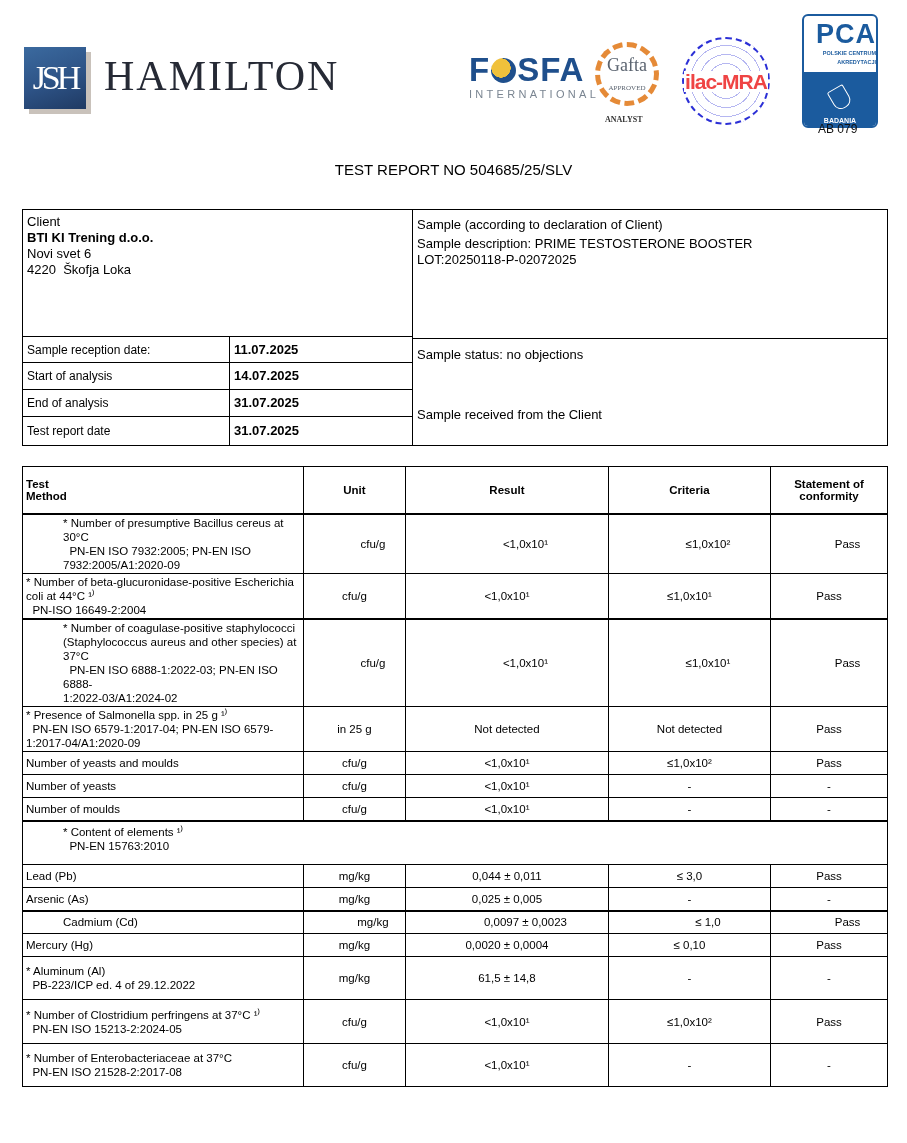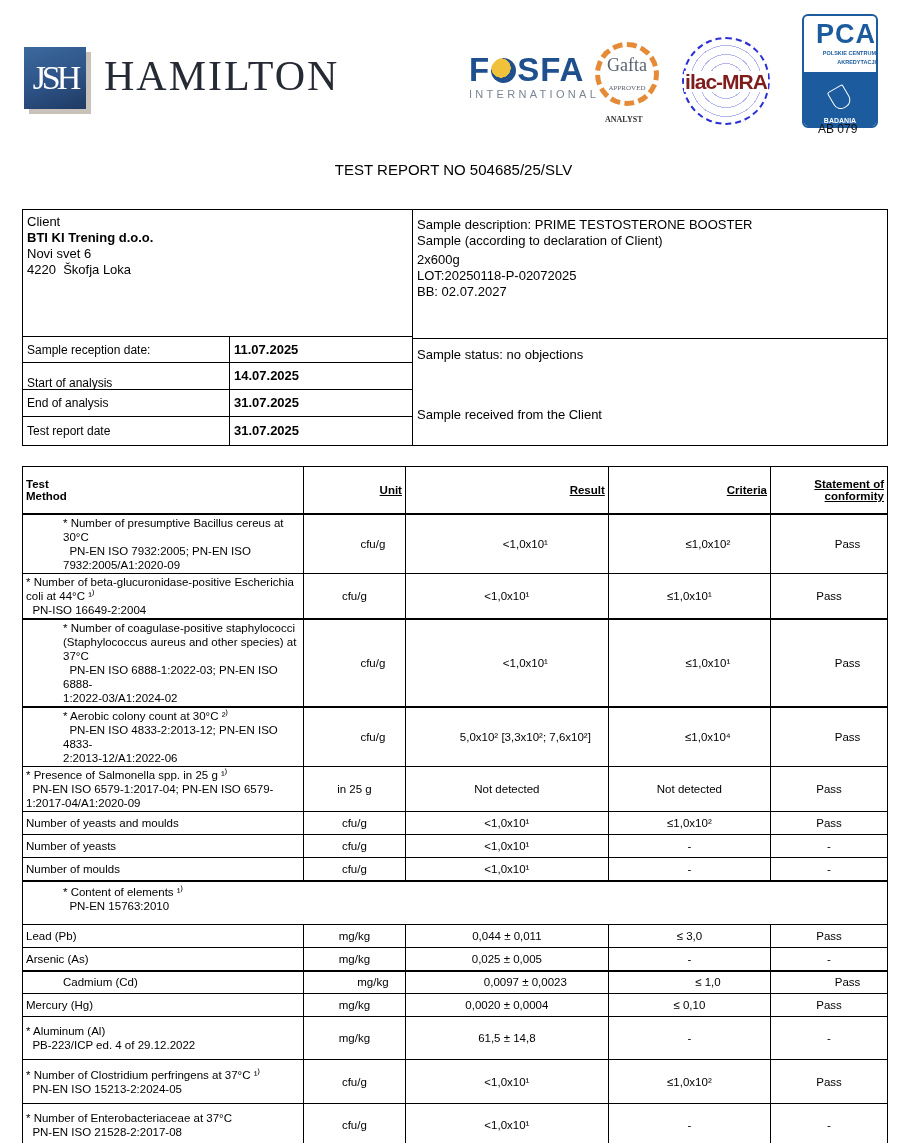--- a/index.html
+++ b/index.html
@@ -24,21 +24,21 @@
   .gafta { left: 595px; top: 42px; width: 64px; height: 64px; border-radius: 50%;
     border: 5px solid #e58a37; border-style: dashed; box-sizing: border-box;
     display: flex; flex-direction: column; align-items: center; justify-content: center; }
   .gafta .g1 { font-family: "Liberation Serif", serif; font-size: 18px; color: #5b6470; line-height: 1; }
   .gafta .g2 { font-family: "Liberation Serif", serif; font-size: 7px; color: #5b6470; margin-top: 10px; }
   .gafta-analyst { left: 605px; top: 115px; font-family: "Liberation Serif", serif; font-size: 8px; font-weight: bold; color: #333; }
 
   .ilac { left: 682px; top: 37px; width: 88px; height: 88px; border-radius: 50%;
     border: 2px dashed #2b2fd6; box-sizing: border-box; display: flex; align-items: center; justify-content: center;
     background: repeating-radial-gradient(circle at 50% 50%, transparent 0 8px, rgba(43,47,214,0.35) 8px 9px); }
-  .ilac span { font-size: 21px; font-weight: bold; color: #7f1d1d; background: #fff; letter-spacing: -1px; line-height: 1; padding: 0 1px; }
+  .ilac span { font-size: 21px; font-weight: bold; color: #ef4444; background: #fff; letter-spacing: -1px; line-height: 1; padding: 0 1px; }
 
   .pca { left: 802px; top: 14px; width: 76px; height: 114px; border: 2px solid #1b5b9e; border-radius: 6px;
     box-sizing: border-box; overflow: hidden; background: #fff; }
   .pca .top { height: 56px; text-align: right; }
   .pca .pcat { font-size: 27px; font-weight: bold; color: #1b5b9e; line-height: 1; padding-top: 5px; letter-spacing: 1px; }
   .pca .pcas { font-size: 5.5px; font-weight: bold; color: #1b5b9e; line-height: 1.3; margin-top: 2px; }
   .pca .bot { background: #1b5b9e; height: 58px; display: flex; flex-direction: column; align-items: center; justify-content: flex-end; padding-bottom: 6px; box-sizing: border-box; }
   .pca .flask { width: 16px; height: 20px; border: 1.5px solid #fff; border-radius: 2px 2px 8px 8px; transform: rotate(-30deg); margin-bottom: 8px; }
   .pca .bad { font-size: 7px; font-weight: bold; color: #fff; }
   .pca-code { left: 818px; top: 122px; font-size: 12px; color: #111; }
@@ -56,21 +56,21 @@
   .info .dl { position: absolute; left: 4px; font-size: 12px; }
   .info .dv { position: absolute; left: 211px; font-size: 13px; font-weight: bold; }
   .info .sample { position: absolute; left: 394px; top: 7px; font-size: 13px; line-height: 16px; }
   .info .stext { position: absolute; left: 394px; font-size: 13px; }
 
   
   table.results { position: absolute; left: 22px; top: 466px; width: 866px; border-collapse: collapse; font-size: 11.5px; }
   table.results td, table.results th { border: 1px solid #000; padding: 1px 3px; vertical-align: middle; }
   table.results th { font-weight: normal; height: 44px; }
   table.results th.left { text-align: left; font-weight: bold; font-size: 11.5px; }
-  table.results th.c { text-align: right; text-decoration: underline; }
+  table.results th.c { text-align: center; }
   table.results th.bold { font-weight: bold; }
   table.results td.c { text-align: center; }
   table.results .thick-top td, table.results .thick-top th { border-top: 2.5px solid #000; padding-left: 40px; }
   .col1 { width: 288px; } .col2 { width: 98px; } .col3 { width: 208px; } .col4 { width: 163px; } .col5 { width: 115px; }
   .m { white-space: pre-wrap; line-height: 14px; }
 </style>
 </head>
 <body>
 
 <div class="abs hamilton-mark">
@@ -119,33 +119,31 @@
 
   <div class="hline-left" style="top:126px"></div>
   <div class="hline-left" style="top:152px"></div>
   <div class="hline-left" style="top:179px"></div>
   <div class="hline-left" style="top:206px"></div>
   <div class="hline-right" style="top:128px"></div>
   <div class="dates-vline"></div>
 
   <div class="dl" style="top:133px">Sample reception date:</div>
   <div class="dv" style="top:132px">11.07.2025</div>
-  <div class="dl" style="top:166px">Start of analysis</div>
+  <div class="dl" style="top:159px">Start of analysis</div>
   <div class="dv" style="top:158px">14.07.2025</div>
   <div class="dl" style="top:186px">End of analysis</div>
   <div class="dv" style="top:185px">31.07.2025</div>
   <div class="dl" style="top:214px">Test report date</div>
   <div class="dv" style="top:213px">31.07.2025</div>
 
   <div class="sample">
+    <div style="margin-bottom:3px">Sample (according to declaration of Client)</div>
     <div>Sample description: PRIME TESTOSTERONE BOOSTER</div>
-    <div style="margin-bottom:3px">Sample (according to declaration of Client)</div>
-    <div>2x600g</div>
     <div>LOT:20250118-P-02072025</div>
-    <div>BB: 02.07.2027</div>
   </div>
   <div class="stext" style="top:137px">Sample status: no objections</div>
   <div class="stext" style="top:197px">Sample received from the Client</div>
 </div>
 
 <table class="results">
   <tbody>
       <tr>
     <th class="left col1">
       <div>Test</div>
@@ -181,29 +179,20 @@
   <tr class="thick-top" style="height:58px">
     <td class="m">* Number of coagulase-positive staphylococci
 (Staphylococcus aureus and other species) at 37°C
   PN-EN ISO 6888-1:2022-03; PN-EN ISO 6888-
 1:2022-03/A1:2024-02</td>
     <td class="c">cfu/g</td>
     <td class="c">&lt;1,0x10¹</td>
     <td class="c">≤1,0x10¹</td>
     <td class="c">Pass</td>
   </tr>
-  <tr class="thick-top" style="height:44px">
-    <td class="m">* Aerobic colony count at 30°C ²⁾
-  PN-EN ISO 4833-2:2013-12; PN-EN ISO 4833-
-2:2013-12/A1:2022-06</td>
-    <td class="c">cfu/g</td>
-    <td class="c">5,0x10² [3,3x10²; 7,6x10²]</td>
-    <td class="c">≤1,0x10⁴</td>
-    <td class="c">Pass</td>
-  </tr>
   <tr style="height:44px">
     <td class="m">* Presence of Salmonella spp. in 25 g ¹⁾
   PN-EN ISO 6579-1:2017-04; PN-EN ISO 6579-
 1:2017-04/A1:2020-09</td>
     <td class="c">in 25 g</td>
     <td class="c">Not detected</td>
     <td class="c">Not detected</td>
     <td class="c">Pass</td>
   </tr>
 

